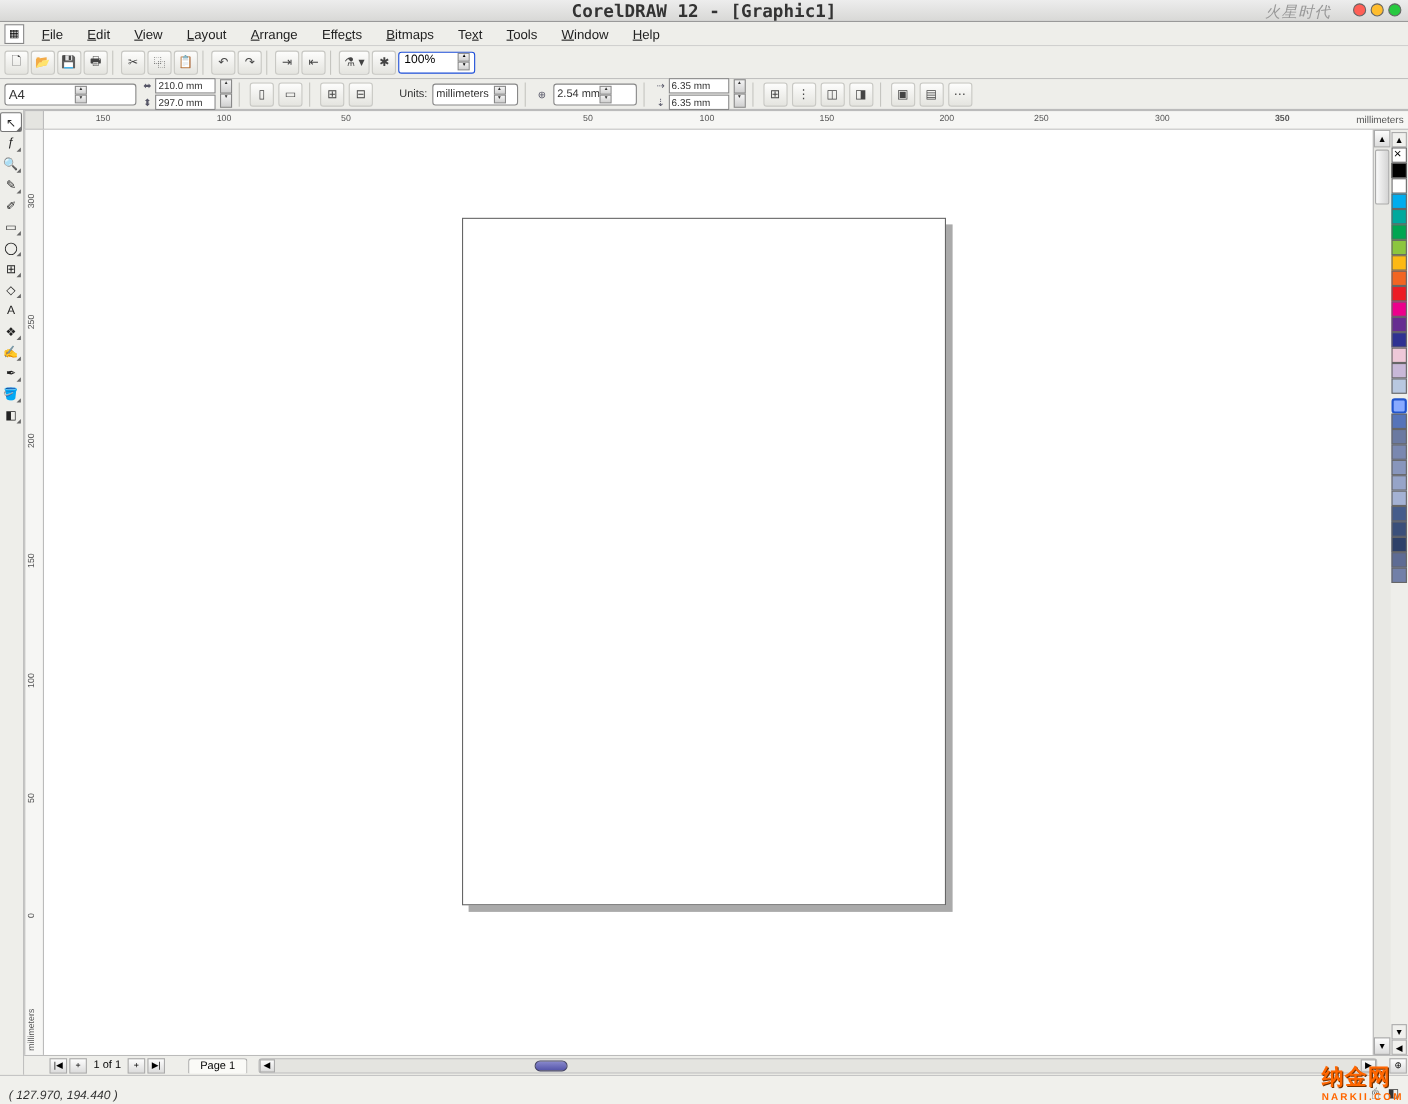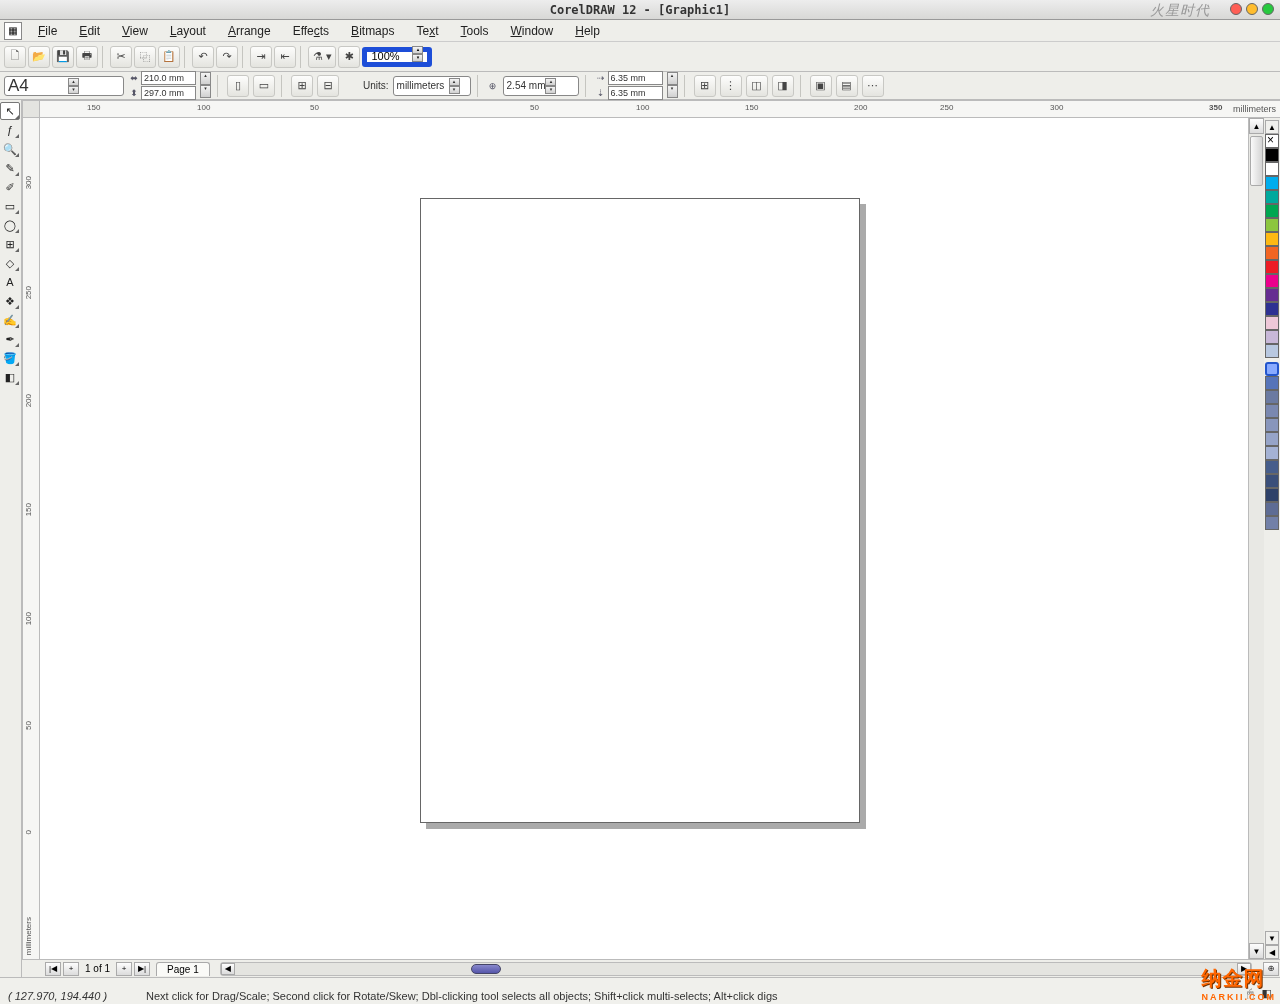--- a/index.html
+++ b/index.html
@@ -1,44 +1,44 @@
 <!DOCTYPE html>
 <html><head>
 <meta charset="utf-8">
 <style>
 * { box-sizing: border-box; margin: 0; padding: 0; font-family: "Tahoma", "Arial", sans-serif; }
 body { width: 1280px; height: 1004px; background: #e8e8e4; overflow: hidden; font-size: 11px; user-select: none; }
 
 
 .titlebar { height: 20px; background: linear-gradient(to bottom, #ededed, #d8d8d6); border-bottom: 1px solid #999; display:flex; align-items:center; justify-content:center; position:relative; }
-.titlebar-text { font-family: monospace; font-size: 12px; font-weight: bold; color: #333; }
+.titlebar-text { font-family: monospace; font-size: 16px; font-weight: bold; color: #333; }
 .mac-buttons { position:absolute; right:6px; top:3px; display:flex; gap:4px; }
 .mac-btn { width:12px; height:12px; border-radius:50%; border:1px solid #666; }
 .mac-close { background:#ff5f56;} .mac-min { background:#ffbd2e;} .mac-max { background:#27c93f;}
 .watermark1 { position:absolute; right:70px; top:2px; font-style:italic; color:#999; font-size:14px; font-family:cursive; letter-spacing:1px;}
 
 
 .menubar { height: 22px; background:#eeeeea; border-bottom:1px solid #ccc; display:flex; align-items:center; padding-left:4px; gap:2px; }
 .menubar .appicon { width:18px; height:18px; background:#fff; border:1px solid #888; margin-right:4px; display:flex; align-items:center; justify-content:center; font-size:10px; }
 .menuitem { padding:2px 10px; font-size:12px; color:#222; }
 .menuitem u { text-decoration:underline; }
 
 
 .toolbar { height: 30px; background:#eeeeea; border-bottom:1px solid #bbb; display:flex; align-items:center; padding-left:4px; gap:2px; }
 .tbtn { width:22px; height:22px; border:1px solid #c8c8c4; background:linear-gradient(to bottom,#fdfdfc,#e4e4df); border-radius:3px; display:flex; align-items:center; justify-content:center; font-size:11px; color:#444; }
 .tbtn.wide { width:auto; padding:0 4px; }
 .tsep { width:4px; height:22px; border-left:1px solid #c5c5c0; margin:0 2px; }
-.zoom-input { width:70px; height:20px; border:5px solid #1d4ed8; background:#fff; font-size:11px; padding:0 4px; display:flex; align-items:flex-end; justify-content:space-between; border-radius:3px; }
+.zoom-input { width:70px; height:20px; border:1px solid #1d4ed8; background:#fff; font-size:11px; padding:0 4px; display:flex; align-items:flex-start; justify-content:space-between; border-radius:3px; }
 .spinner { width:11px; display:flex; flex-direction:column; }
 .spinner span { height:8px; background:linear-gradient(to bottom,#f4f4f4,#d0d0d0); border:1px solid #888; font-size:5px; line-height:5px; text-align:center; }
 
 
 .propbar { height: 28px; background:#eeeeea; border-bottom:1px solid #bbb; display:flex; align-items:center; padding-left:4px; gap:4px; font-size:10px; color:#333; }
 .combo { height:20px; border:1px solid #888; background:#fff; border-radius:3px; display:flex; align-items:center; padding:0 3px; }
-.combo-text { min-width:60px; font-size:17px; }
+.combo-text { min-width:60px; font-size:12px; }
 .mini-input { width:55px; height:14px; border:1px solid #888; background:#fff; font-size:9px; padding-left:2px; display:flex; align-items:center; }
 .stacked { display:flex; flex-direction:column; gap:1px; }
 .micro-icon { width:12px; height:12px; display:inline-flex; align-items:center; justify-content:center; font-size:9px; color:#556; }
 
 
 .workspace { display:flex; height: 877px; }
 
 
 .toolbox { width:22px; background:#eeeeea; border-right:1px solid #bbb; display:flex; flex-direction:column; gap:1px; padding-top:2px; }
 .tool { width:20px; height:18px; border:1px solid transparent; display:flex; align-items:center; justify-content:center; font-size:11px; color:#222; cursor:pointer; position:relative; }
@@ -70,21 +70,21 @@
 .palette .parrow { width:14px; height:14px; border:1px solid #aaa; background:#f0f0ed; display:flex; align-items:center; justify-content:center; font-size:8px; }
 .swatch { width:14px; height:14px; border:1px solid #666; }
 .swatch.nocolor { background:#fff; position:relative; }
 .swatch.nocolor::after { content:"×"; color:#000; font-size:12px; position:absolute; left:1px; top:-2px; }
 .palette-handle { width:14px; height:14px; border:2px solid #2255cc; background:#88aaff; border-radius:3px; margin-top:4px;}
 
 
 .pagetabs { height:18px; background:#eeeeea; border-top:1px solid #bbb; display:flex; align-items:center; font-size:10px; padding-left:22px; }
 .pagenav { width:16px; height:14px; border:1px solid #aaa; background:linear-gradient(to bottom,#fdfdfd,#dcdcdc); display:flex; align-items:center; justify-content:center; font-size:8px; margin:0 1px; }
 .pagecount { padding:0 5px; }
-.pagetab { background:#fafaf7; border:1px solid #aaa; border-bottom:none; border-radius:3px 3px 0 0; padding:1px 10px; margin-left:5px; }
+.pagetab { background:#fafaf7; border:1px solid #aaa; border-bottom:none; border-radius:3px 3px 0 0; padding:1px 10px; margin-left:20px; }
 .h-scroll { flex:1; margin:0 10px; height:14px; background:#e4e4e0; border:1px solid #bbb; position:relative; border-radius:3px; }
 .h-scroll .lbtn, .h-scroll .rbtn { width:14px; height:12px; border:1px solid #aaa; background:linear-gradient(to bottom,#fdfdfd,#dcdcdc); position:absolute; top:0; display:flex; align-items:center; justify-content:center; font-size:8px; }
 .h-scroll .lbtn { left:0; } .h-scroll .rbtn { right:0; }
 .h-scroll .hthumb { position:absolute; left:250px; width:30px; height:10px; top:1px; background:linear-gradient(to bottom,#8888cc,#5555aa); border:1px solid #446; border-radius:5px; }
 
 
 .statusbar { height:29px; background:#f0f0ec; border-top:1px solid #bbb; display:flex; align-items:flex-end; padding:4px 8px; gap:18px; font-size:11px; color:#333; }
 .statusbar .coords { width:120px;font-style:italic; }
 .status-icons { margin-left:auto; display:flex; gap:8px; align-items:center; padding-bottom:2px; }
 
@@ -253,21 +253,21 @@
       <div class="h-ruler">
         <span class="ticklabel" style="left:47px;">150</span>
         <span class="ticklabel" style="left:157px;">100</span>
         <span class="ticklabel" style="left:270px;">50</span>
         <span class="ticklabel" style="left:490px;">50</span>
         <span class="ticklabel" style="left:596px;">100</span>
         <span class="ticklabel" style="left:705px;">150</span>
         <span class="ticklabel" style="left:814px;">200</span>
         <span class="ticklabel" style="left:900px;">250</span>
         <span class="ticklabel" style="left:1010px;">300</span>
-        <span class="ticklabel" style="left:1169px;font-weight:bold;">350</span>
+        <span class="ticklabel" style="left:1119px;font-weight:bold;">350</span>
         <span class="unit-label">millimeters</span>
       </div>
     </div>
     <div class="canvas-row">
       <div class="v-ruler">
         <span class="ticklabel" style="top:58px;">300</span>
         <span class="ticklabel" style="top:168px;">250</span>
         <span class="ticklabel" style="top:276px;">200</span>
         <span class="ticklabel" style="top:385px;">150</span>
         <span class="ticklabel" style="top:494px;">100</span>
@@ -331,21 +331,20 @@
         <div class="hthumb"></div>
         <div class="rbtn">▶</div>
       </div>
       <div class="pagenav">⊕</div>
     </div>
   </div>
 </div>
 
 <div class="statusbar">
   <span class="coords">( 127.970, 194.440 )</span>
-  <span>Next click for Drag/Scale; Second click for Rotate/Skew; Dbl-clicking tool selects all objects; Shift+click multi-selects; Alt+click digs</span>
   <div class="status-icons">
     <span>🖱</span>
     <span>◧</span>
   </div>
 </div>
 
 <div class="watermark2">
   <span>纳金网</span>
   <span class="sub">NARKII.COM</span>
 </div>

